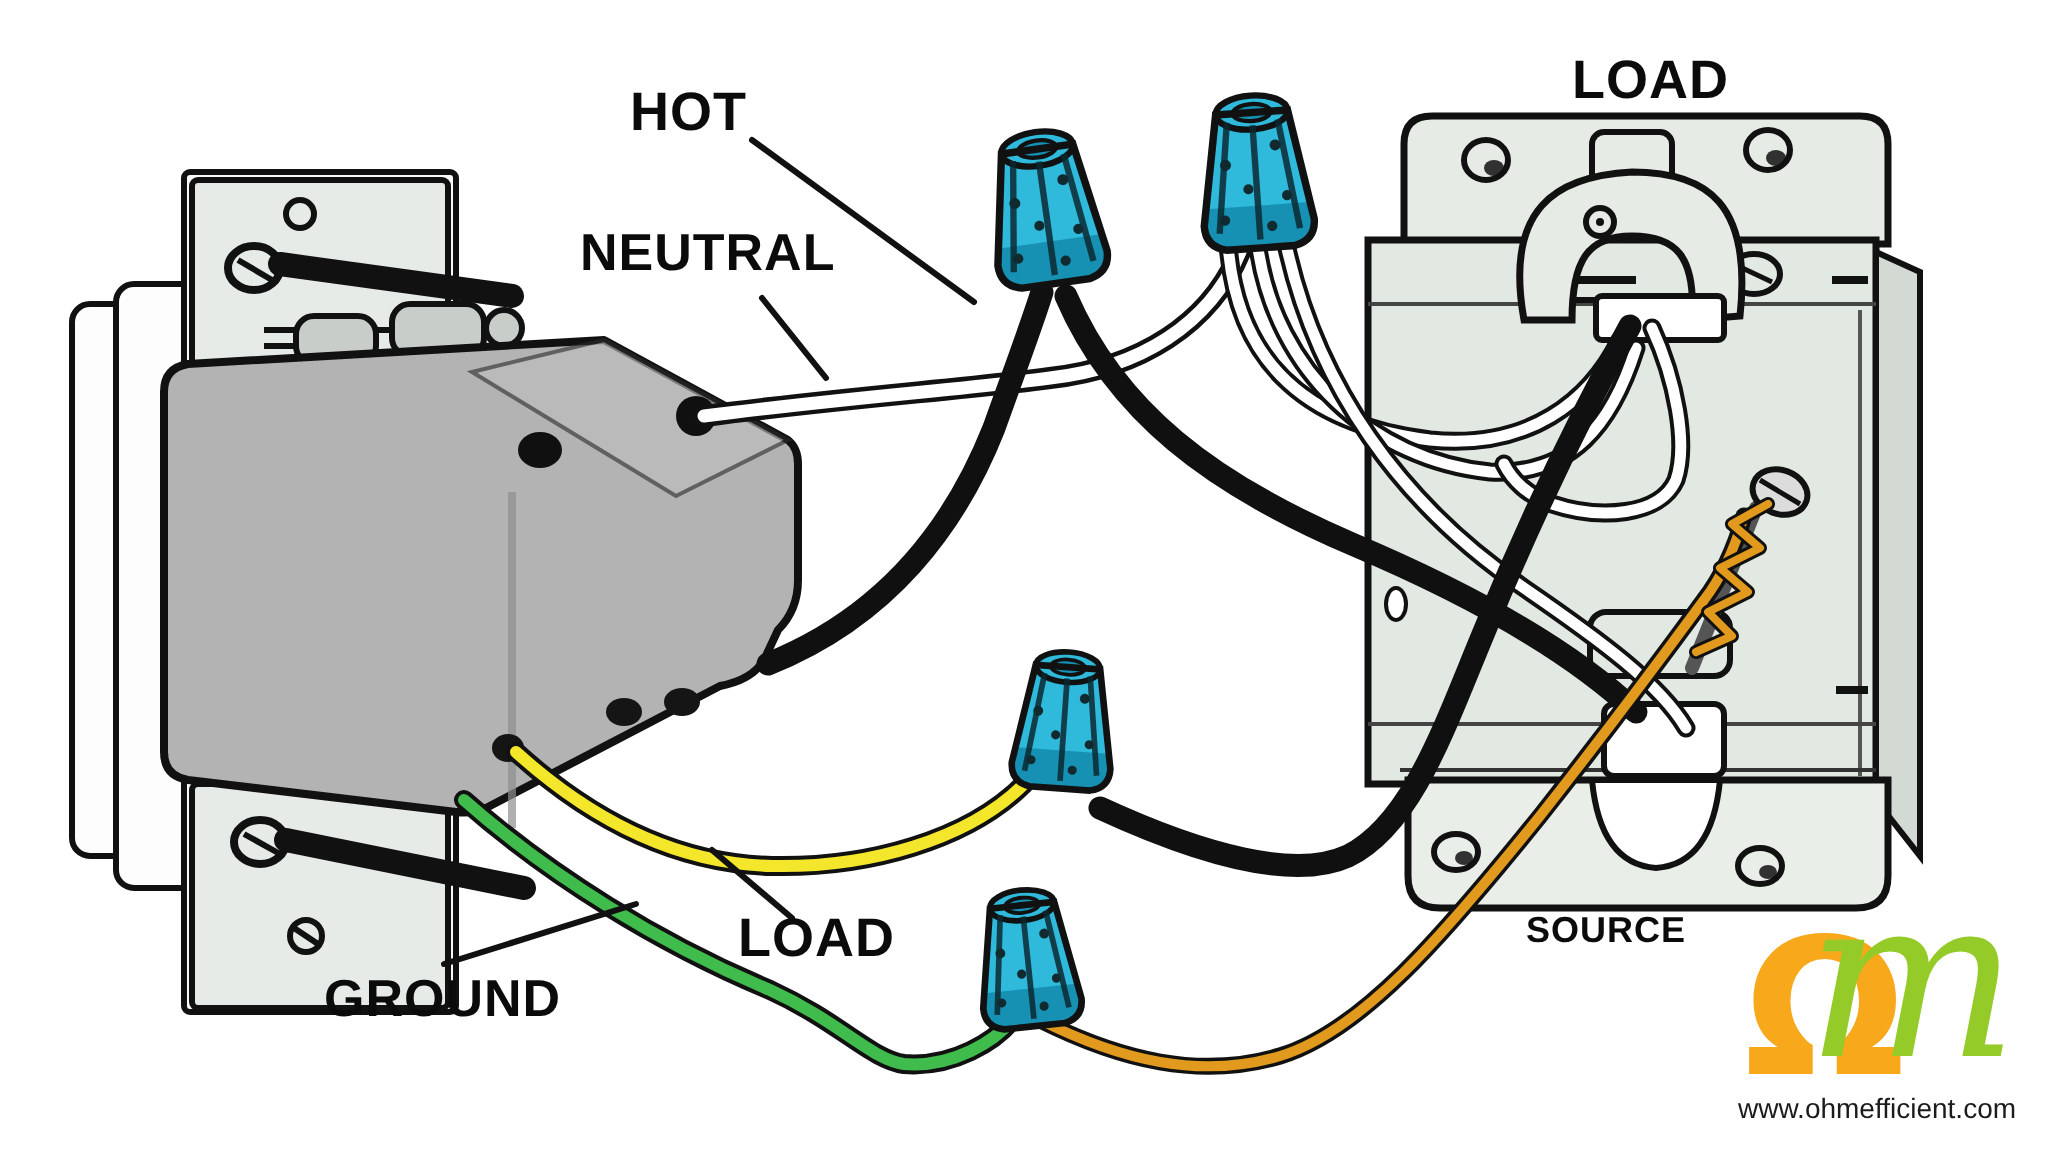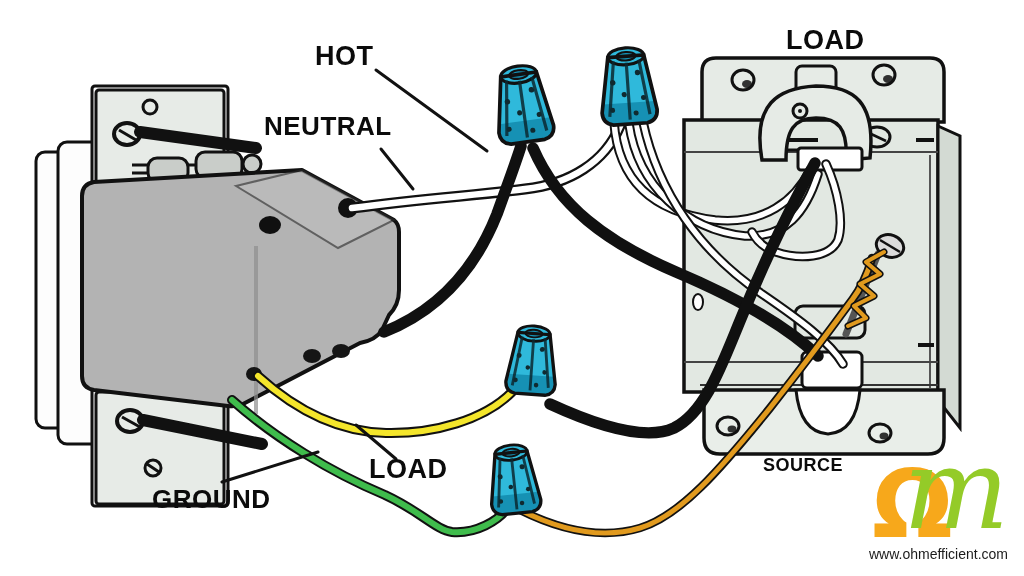--- a/index.html
+++ b/index.html
@@ -2,24 +2,24 @@
 <html><head>
 <meta charset="utf-8">
 <style>
   html,body{margin:0;padding:0;background:#fff;}
   .stage{position:relative;width:1024px;height:576px;background:#ffffff;overflow:hidden;
          font-family:"Liberation Sans", sans-serif;}
   .stage svg{position:absolute;left:0;top:0;}
   .lbl{position:absolute;font-weight:700;color:#0b0b0b;letter-spacing:.5px;
        font-family:"Liberation Sans", sans-serif;white-space:nowrap;}
   .lbl-hot{left:315px;top:41px;font-size:27px;text-align:right;}
-  .lbl-neutral{left:264px;top:111px;font-size:26px;}
+  .lbl-neutral{left:290px;top:111px;font-size:26px;}
   .lbl-load-top{left:786px;top:25px;font-size:27px;}
   .lbl-load-bottom{left:369px;top:454px;font-size:27px;}
-  .lbl-ground{left:152px;top:484px;font-size:26px;}
+  .lbl-ground{left:162px;top:484px;font-size:26px;}
   .lbl-source{left:763px;top:455px;font-size:18px;text-align:right;}
 </style>
 </head>
 <body>
 
 <div class="stage">
 
 <svg width="1024" height="576" viewBox="0 0 1024 576">
 
   <g>

